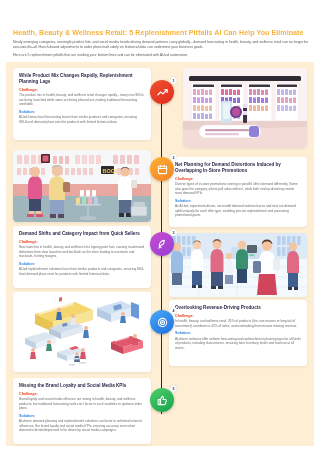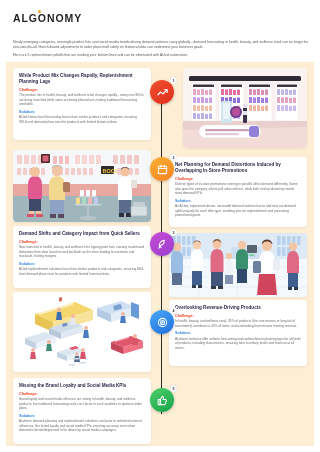--- a/index.html
+++ b/index.html
@@ -64,24 +64,21 @@
   .i3{left:13px;top:292px;width:138px;height:80px;}
   .i4{left:169px;top:233px;width:138px;height:64px;}
   .ill svg{display:block;width:100%;height:100%;}
 </style>
 </head>
 <body>
 
 <div class="page">
 
   <div class="header">
-    <div class="logo">
-      <span>ALGONOMY</span>
-      <span class="dot"></span>
-    </div>
+    <div class="title">Health, Beauty &amp; Wellness Retail: 5 Replenishment Pitfalls AI Can Help You Eliminate</div>
     <div class="intro">
       <p>Newly emerging categories, overnight product hits, and social media trends driving demand patterns crazy globally - demand forecasting in health, beauty, and wellness retail can no longer be one-size-fits-all. Hunch-based adjustments to order plans built solely on historical data can undermine your business goals.</p>
       <p>Here are 5 replenishment pitfalls that are eroding your bottom lines and can be eliminated with AI-led automation.</p>
     </div>
   </div>
 
   <div class="canvas"></div>
 
   <div class="spine"></div>
 

